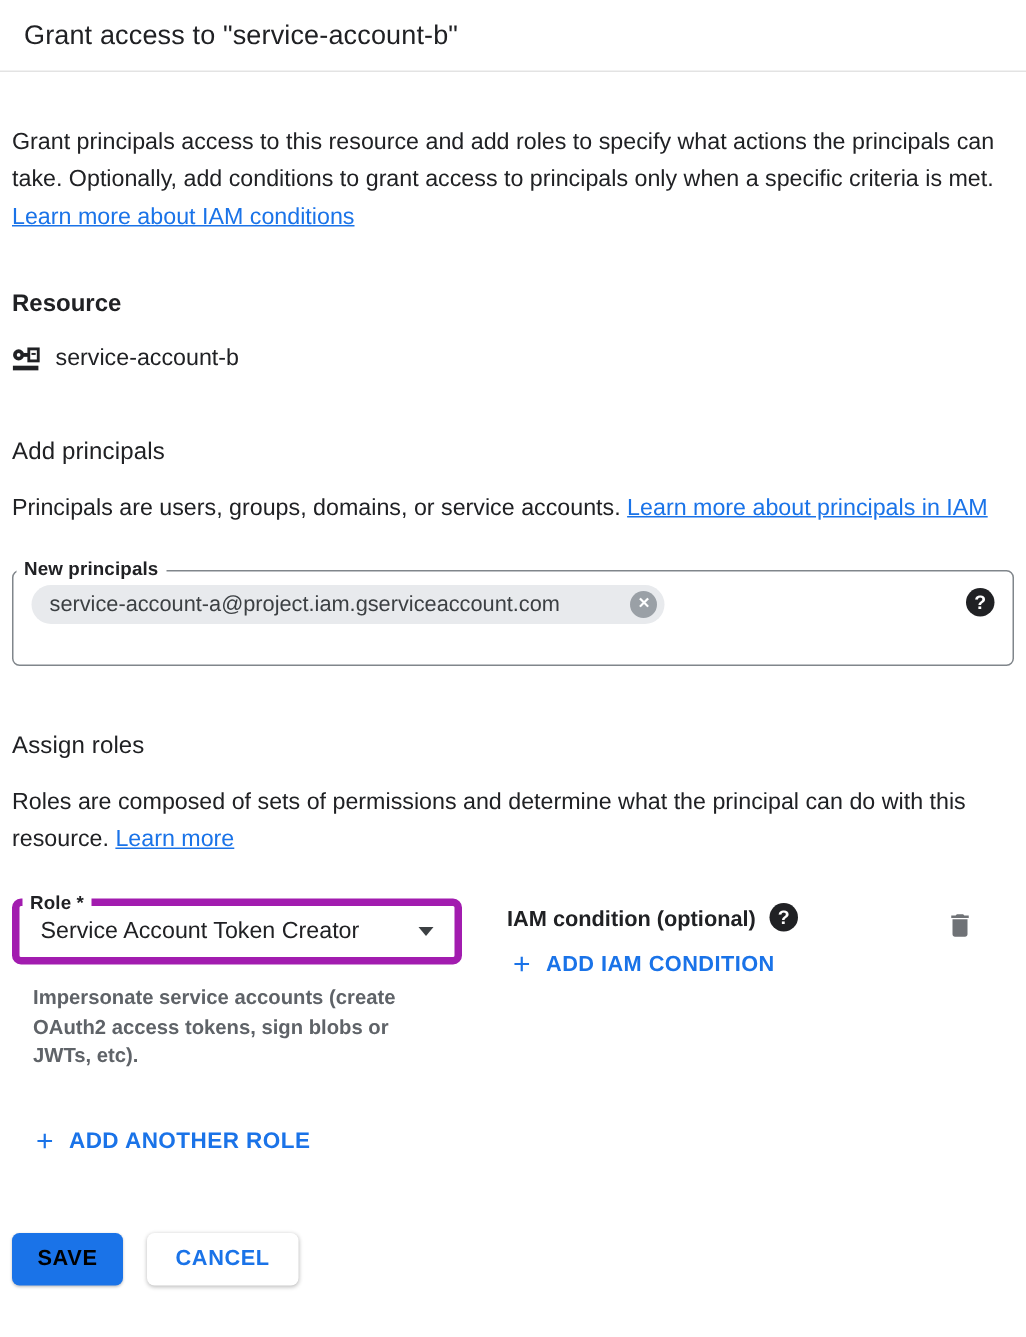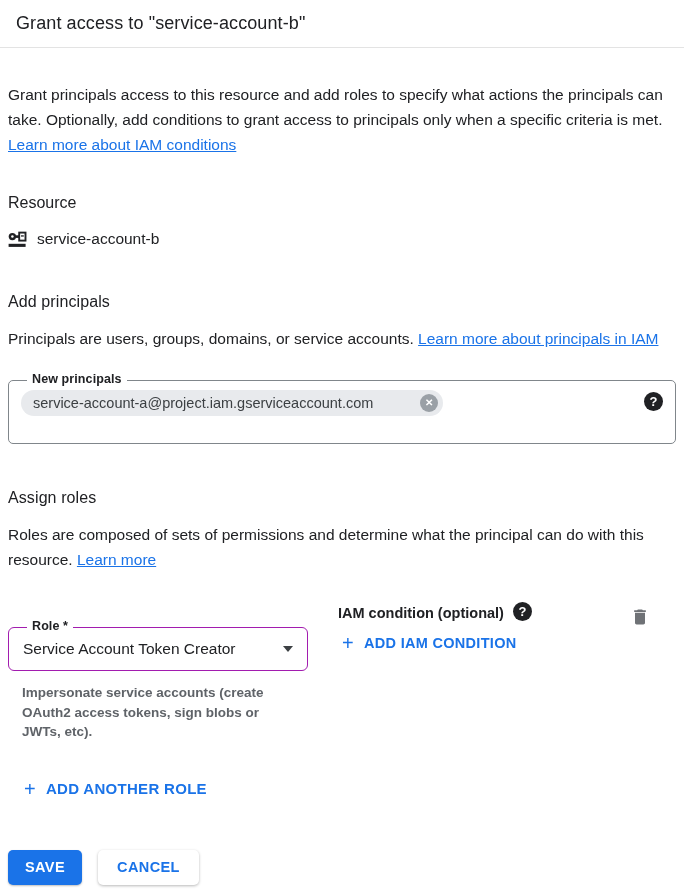--- a/index.html
+++ b/index.html
@@ -12,34 +12,34 @@
   a { color: #1a73e8; text-decoration: underline; cursor: pointer; }
 
   .dialog-header { padding: 11px 16px 12px; border-bottom: 1px solid #e3e3e3; }
   .dialog-title { margin: 0; font-size: 18px; font-weight: 400; letter-spacing: .1px; line-height: 24px; }
 
   .content { padding: 0 8px; }
 
   .body-text { font-size: 15.5px; line-height: 25px; margin: 0; color: #202124; }
   .intro { margin-top: 34px; }
 
-  .section-heading { font-size: 16px; font-weight: 400; margin: 36px 0 0; line-height: 20px; }
+  .section-heading { font-size: 16px; font-weight: 700; margin: 36px 0 0; line-height: 20px; }
   .resource-row { display: flex; align-items: center; gap: 9px; margin-top: 17px; font-size: 15.5px; }
   .svc-icon { display: inline-flex; }
 
   .big-heading { font-size: 16px; font-weight: 400; margin: 42px 0 0; line-height: 24px; letter-spacing: .1px; }
   .after-heading { margin-top: 12px; }
 
   .principals-field {
     position: relative; margin-top: 29px; height: 64px;
     border: 1px solid #80868b; border-radius: 5px;
     padding: 9px 12px; display: flex; align-items: flex-start;
   }
   .float-label {
-    position: absolute; top: -9px; left: 18px; background: #fff;
+    position: absolute; top: -9px; left: 2px; background: #fff;
     padding: 0 5px; font-size: 12.5px; font-weight: 700; color: #202124; letter-spacing: .1px;
   }
   .chip {
     display: inline-flex; align-items: center; height: 26px;
     background: #e8eaed; border-radius: 13px; padding: 0 5px 0 12px;
     font-size: 14.5px; color: #3c4043; max-width: 560px; white-space: nowrap; gap: 40px;
   }
   .chip-x {
     width: 18px; height: 18px; border-radius: 50%; background: #9aa0a6;
     color: #fff; font-size: 10px; font-weight: 700; line-height: 18px;
@@ -49,23 +49,23 @@
   .help-icon {
     width: 19px; height: 19px; border-radius: 50%; background: #202124;
     color: #fff; font-weight: 700; font-size: 13px;
     display: inline-flex; align-items: center; justify-content: center; flex: none;
   }
   .field-help { margin-left: auto; margin-top: 2px; }
 
   .role-row { display: flex; margin-top: 27px; }
   .role-col { width: 300px; flex: none; }
   .role-select {
-    position: relative; height: 44px; border: 1px solid #a21caf; border-radius: 6px;
+    position: relative; height: 44px; border: 5px solid #a21caf; border-radius: 6px;
     display: flex; align-items: center; justify-content: space-between;
-    padding: 0 14px; cursor: pointer; background: #fff; margin-top: 28px;
+    padding: 0 14px; cursor: pointer; background: #fff;
   }
   .select-value { font-size: 15.5px; color: #202124; }
   .caret {
     width: 0; height: 0; border-left: 5.5px solid transparent;
     border-right: 5.5px solid transparent; border-top: 6.5px solid #3c4043;
   }
   .role-desc { margin: 12px 0 0 14px; width: 264px; font-size: 13.5px; line-height: 19.5px; color: #5f6368; font-weight: bold; }
 
   .cond-col { margin-left: 30px; flex: 1; }
   .cond-label-row { display: flex; align-items: flex-end; gap: 9px; margin-top: 3px; font-size: 14.5px; font-weight: 700; }
@@ -80,21 +80,21 @@
   .trash-btn { margin-left: auto; margin-right: 26px; margin-top: 7px; background: none; border: none; padding: 0; cursor: pointer; height: 24px; }
 
   .add-role { margin: 38px 0 0 16px; font-size: 15px; }
 
   .actions { display: flex; gap: 16px; margin-top: 50px; }
   .btn {
     border: none; border-radius: 5px; height: 35px; padding: 0 17px;
     font-family: "Liberation Sans", sans-serif; font-size: 14.5px; font-weight: 700;
     letter-spacing: .4px; cursor: pointer; display: inline-flex; align-items: center;
   }
-  .btn-primary { background: #1a73e8; color: #ffffff; box-shadow: 0 1px 2px rgba(0,0,0,.25); }
+  .btn-primary { background: #1a73e8; color: #000000; box-shadow: 0 1px 2px rgba(0,0,0,.25); }
   .btn-secondary { background: #fff; color: #1a73e8; box-shadow: 0 1px 3px rgba(0,0,0,.28); padding: 0 19px; }
 </style>
 </head>
 <body>
 
 <div>
 
   <header class="dialog-header">
     <h1 class="dialog-title">Grant access to "service-account-b"</h1>
   </header>

